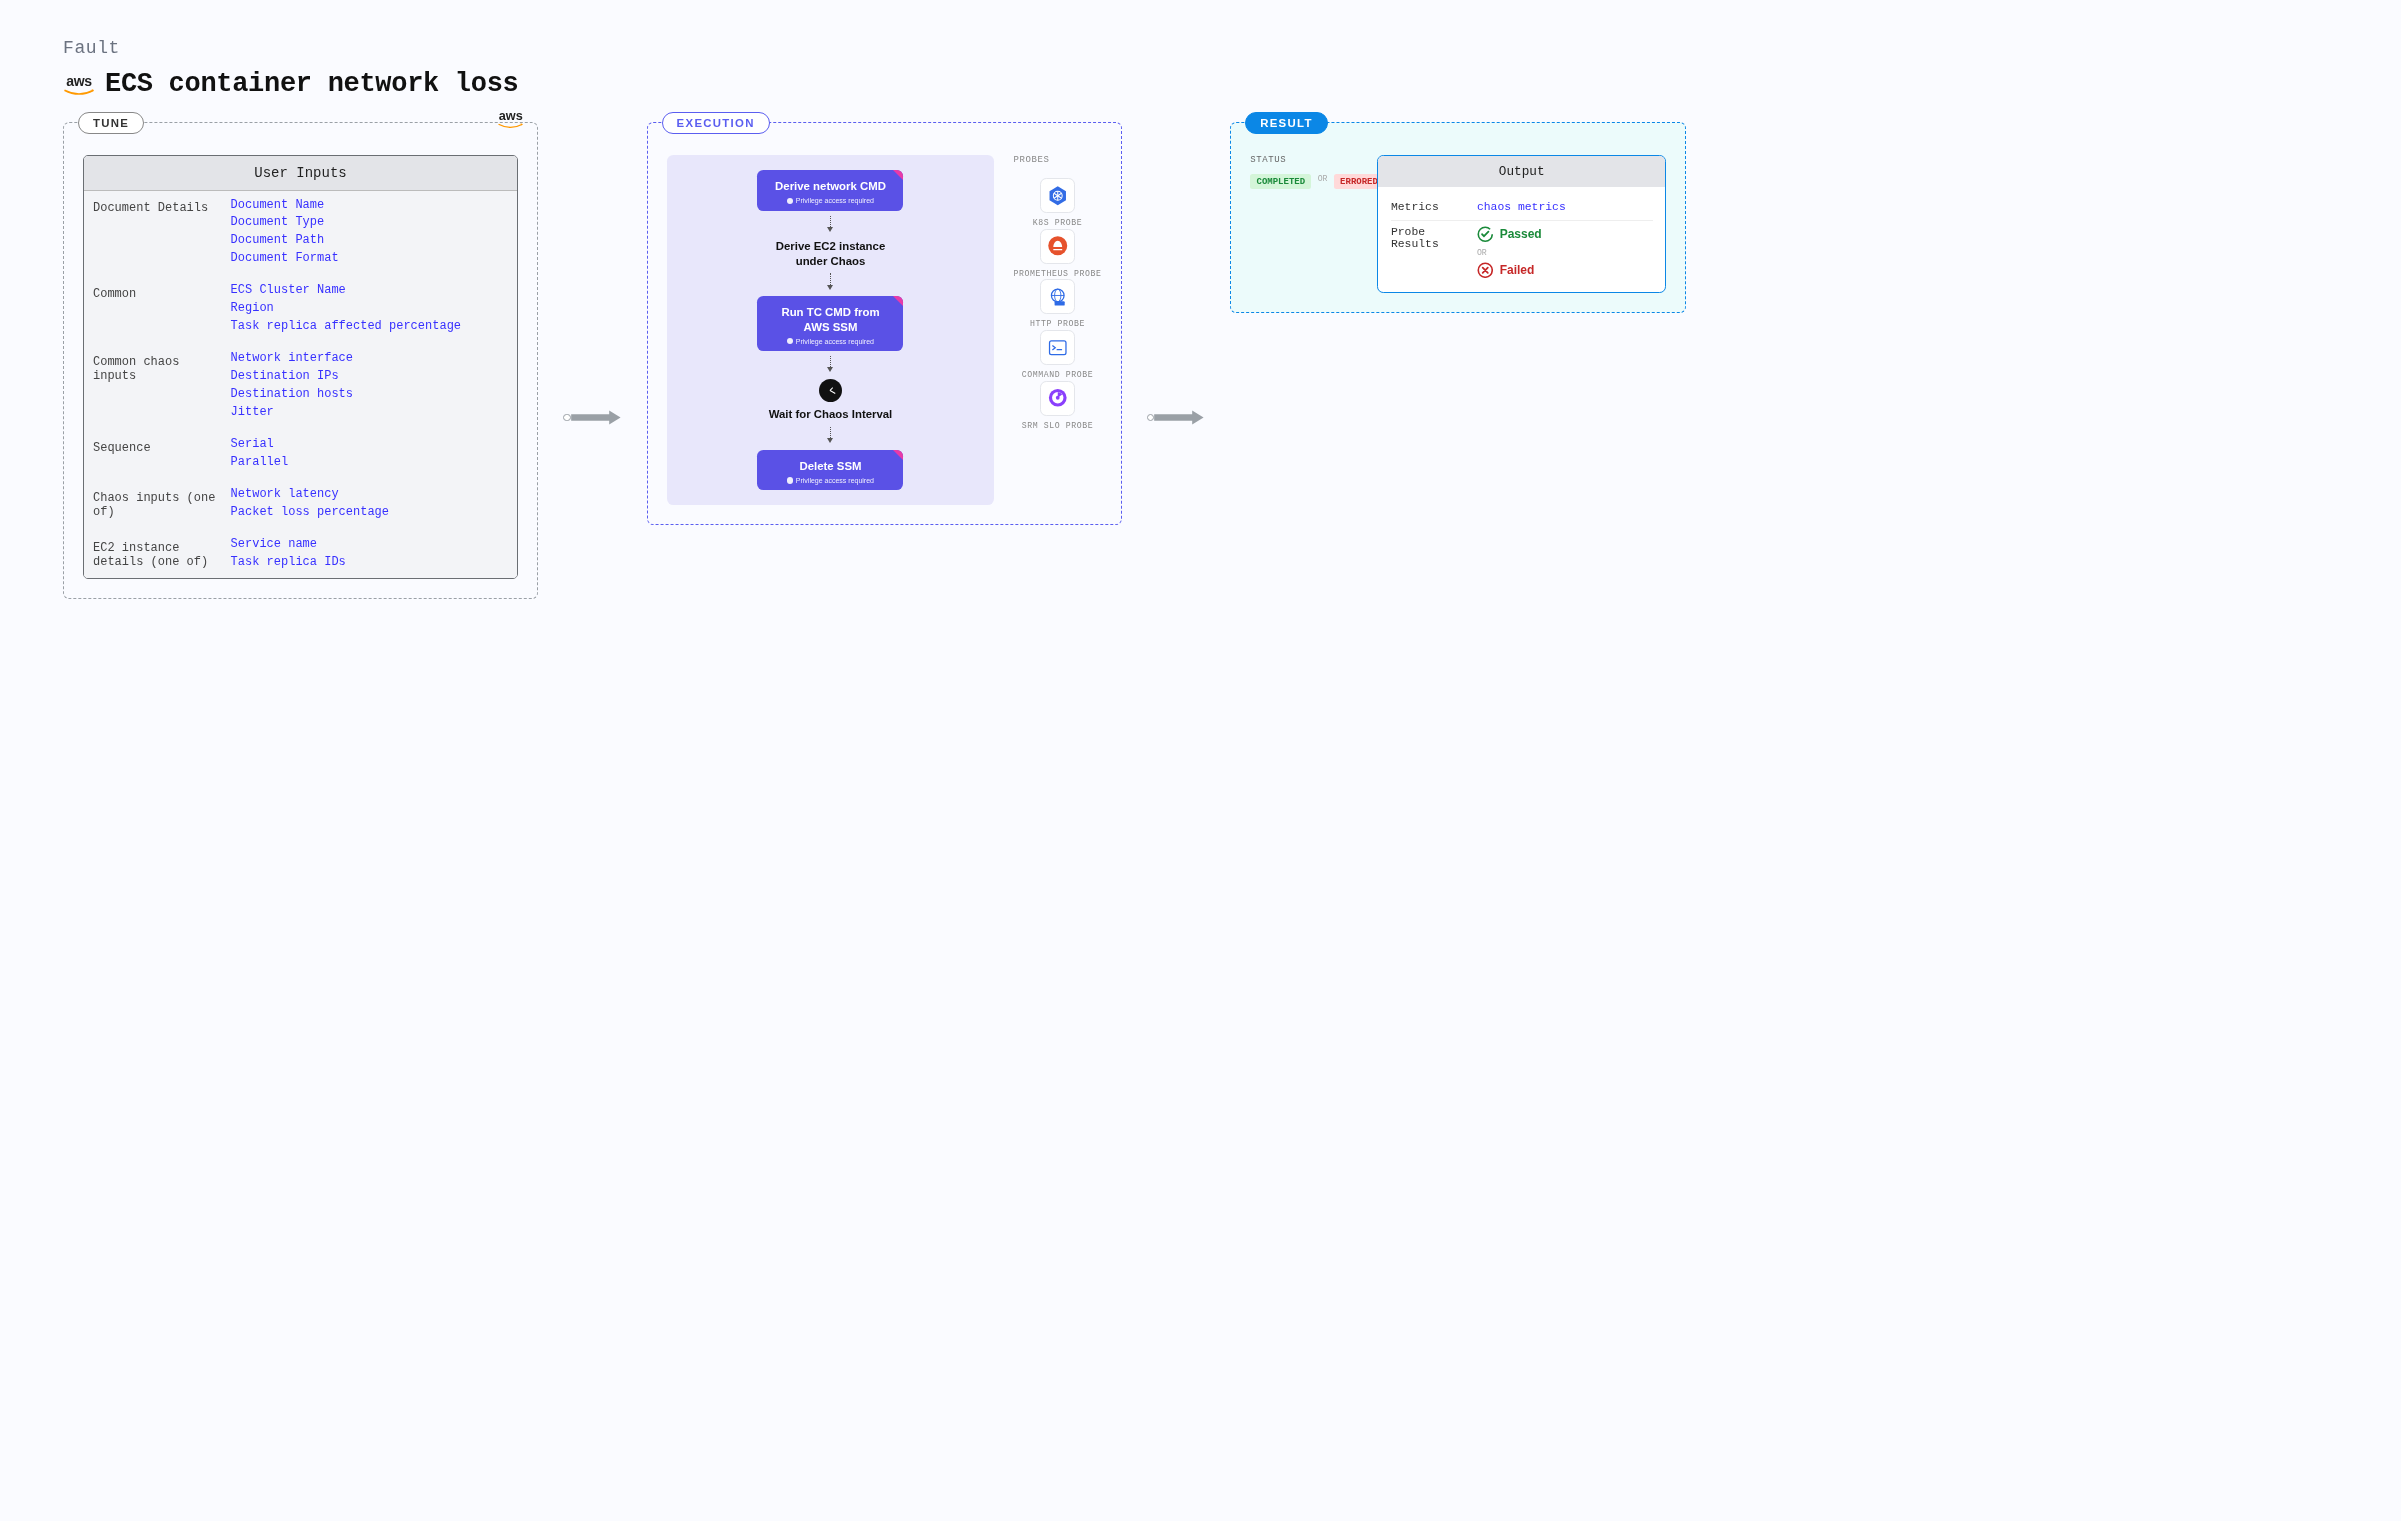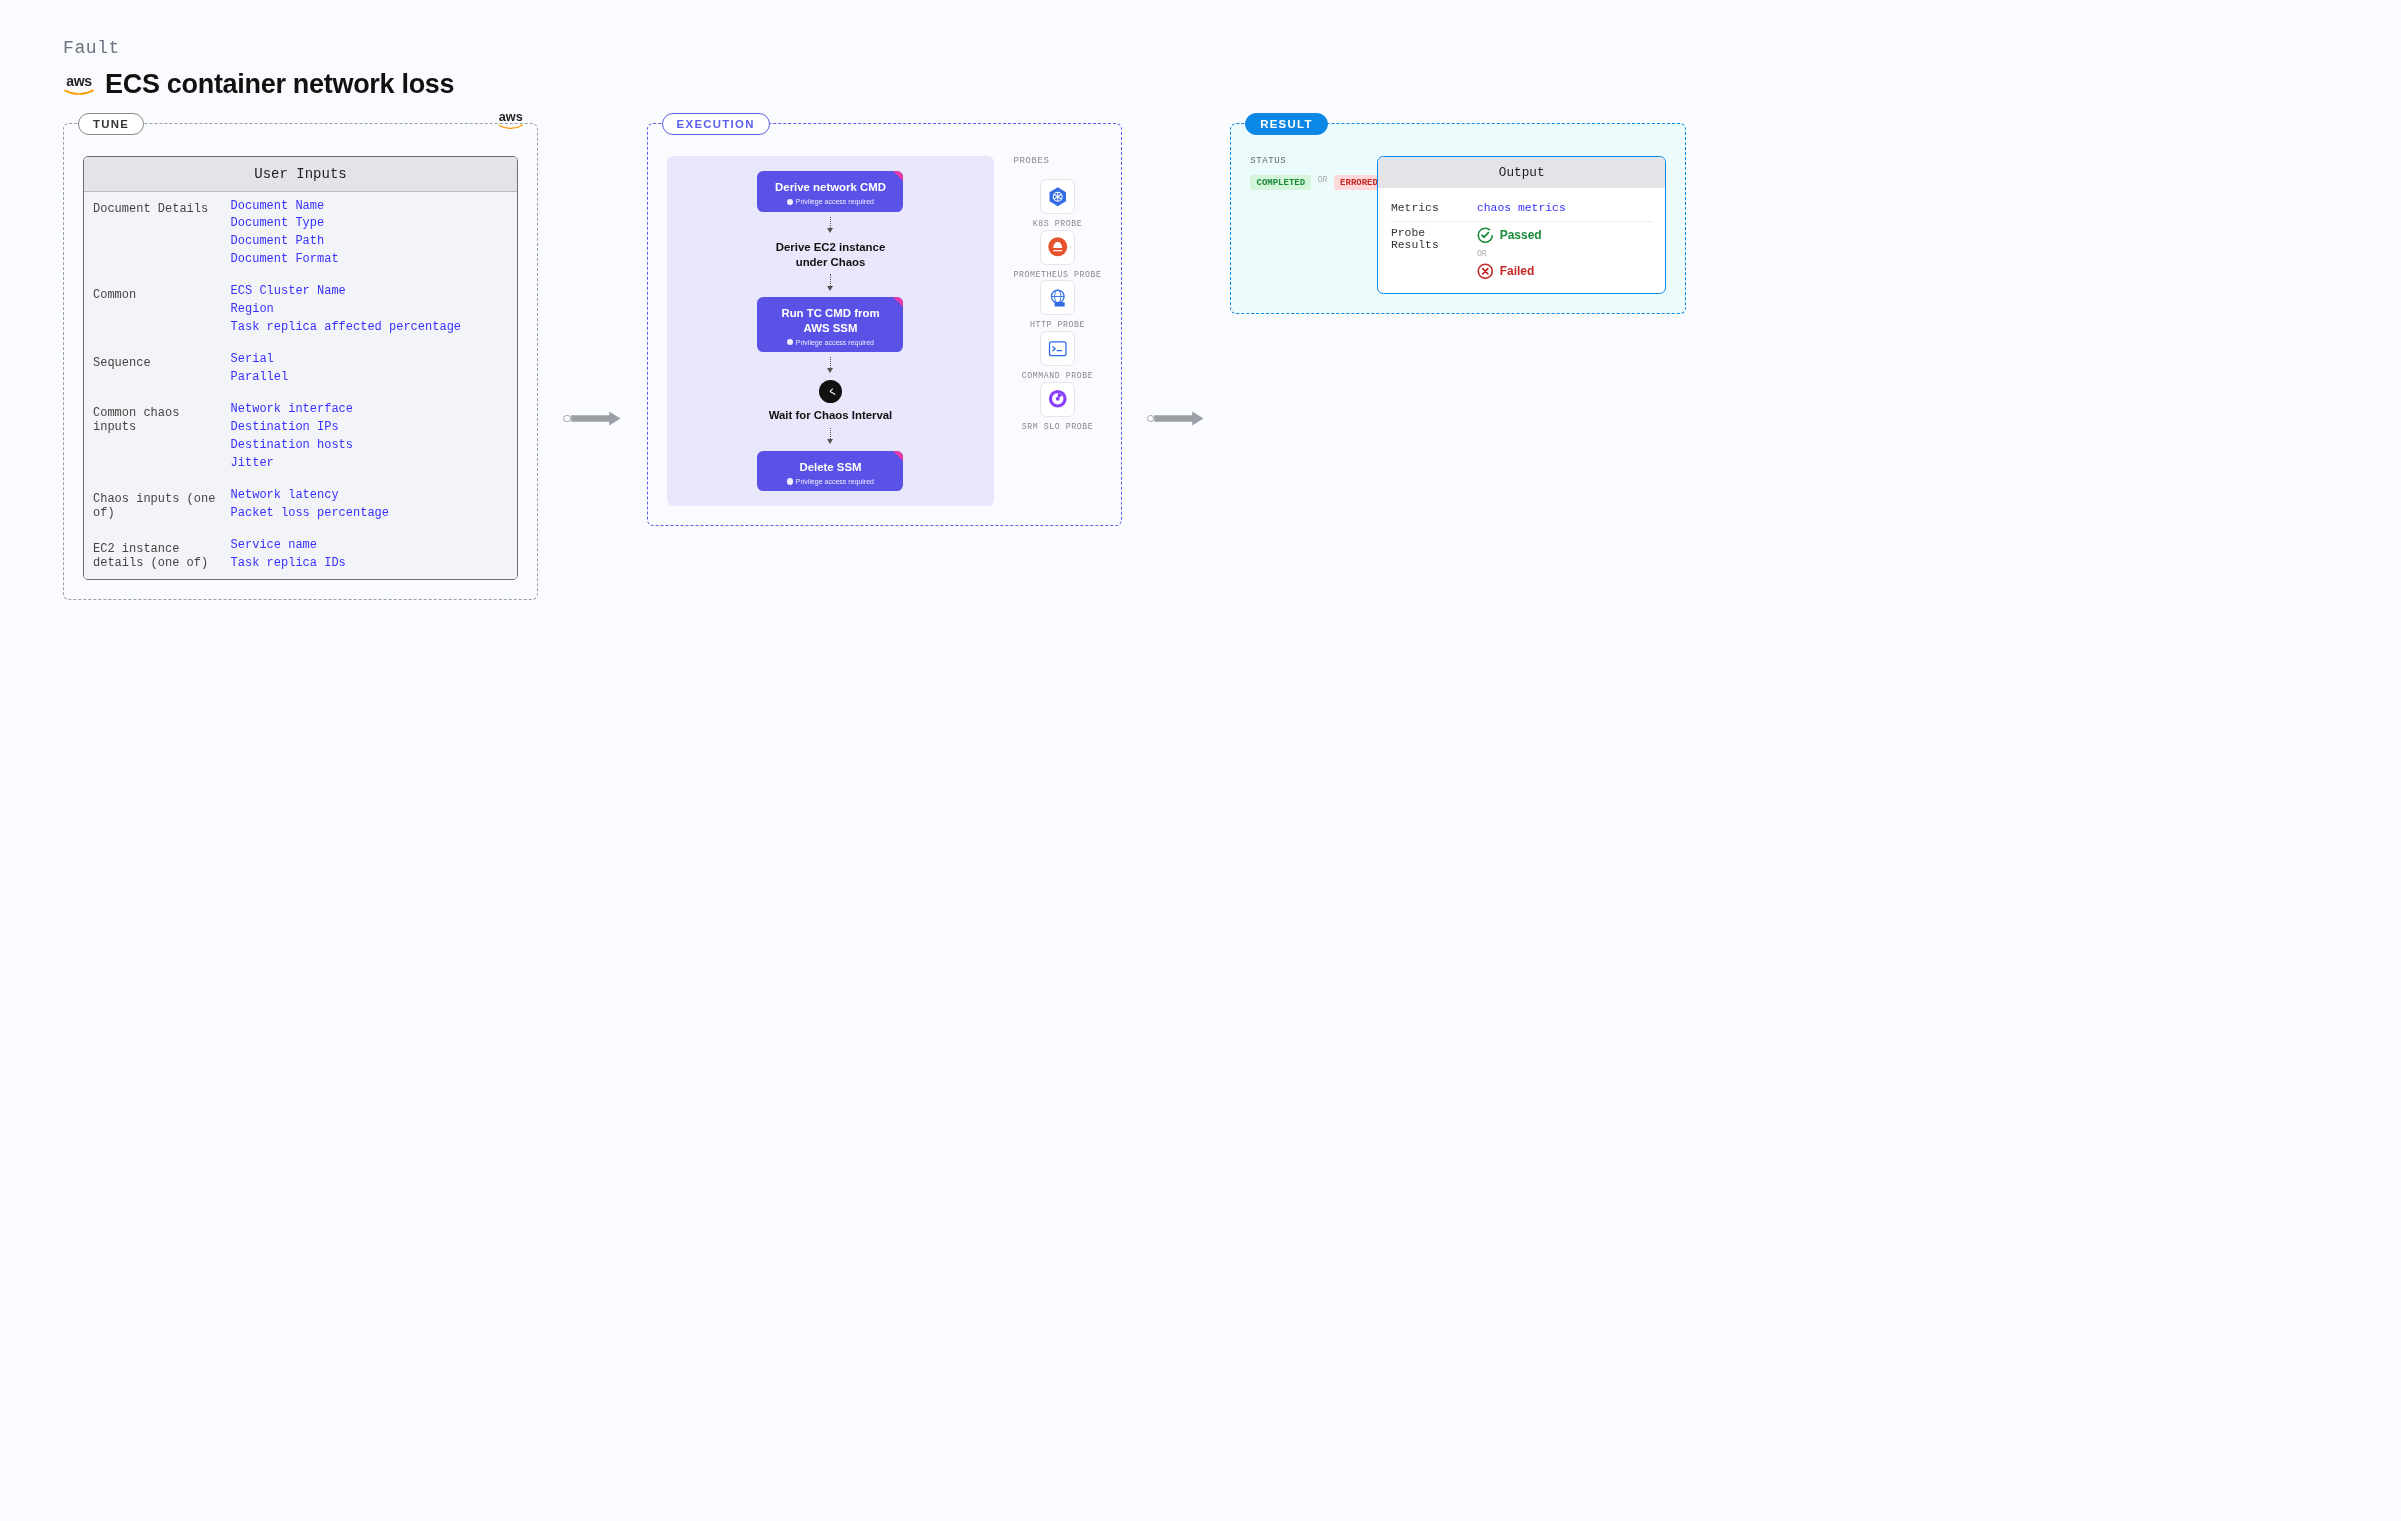--- a/index.html
+++ b/index.html
@@ -14,21 +14,21 @@
   font-family: "Courier New", monospace;
   font-size: 18px;
   color: #6b7280;
   letter-spacing: 0.6px;
   margin-bottom: 11.4px;
 }
 .title-row { display: flex; align-items: center; gap: 10px; }
 .aws-logo-lg { display: inline-flex; flex-direction: column; align-items: center; }
 .aws-text-lg { font-size: 14px; font-weight: 700; color: #222; letter-spacing: -0.3px; }
 .aws-smile-lg { width: 32px; height: 7.6px; }
-.title-text { font-size: 27px; font-weight: 700; color: #111; letter-spacing: -0.3px; }
+.title-text { font-size: 27px; font-weight: 700; color: #111; letter-spacing: -0.3px; font-family: Liberation Mono, monospace; }
 
 .diagram {
   display: flex;
   align-items: flex-start;
   gap: 25px;
   position: relative;
 }
 
 .panel {
   position: relative;
@@ -240,33 +240,33 @@
           </div>
           <div class="input-section">
             <div class="section-label">Common</div>
             <div class="section-items">
               <span class="section-item">ECS Cluster Name</span>
               <span class="section-item">Region</span>
               <span class="section-item">Task replica affected percentage</span>
             </div>
           </div>
           <div class="input-section">
-            <div class="section-label">Sequence</div>
-            <div class="section-items">
-              <span class="section-item">Serial</span>
-              <span class="section-item">Parallel</span>
-            </div>
-          </div>
-          <div class="input-section">
             <div class="section-label">Common chaos inputs</div>
             <div class="section-items">
               <span class="section-item">Network interface</span>
               <span class="section-item">Destination IPs</span>
               <span class="section-item">Destination hosts</span>
               <span class="section-item">Jitter</span>
+            </div>
+          </div>
+          <div class="input-section">
+            <div class="section-label">Sequence</div>
+            <div class="section-items">
+              <span class="section-item">Serial</span>
+              <span class="section-item">Parallel</span>
             </div>
           </div>
           <div class="input-section">
             <div class="section-label">Chaos inputs (one of)</div>
             <div class="section-items">
               <span class="section-item">Network latency</span>
               <span class="section-item">Packet loss percentage</span>
             </div>
           </div>
           <div class="input-section">

